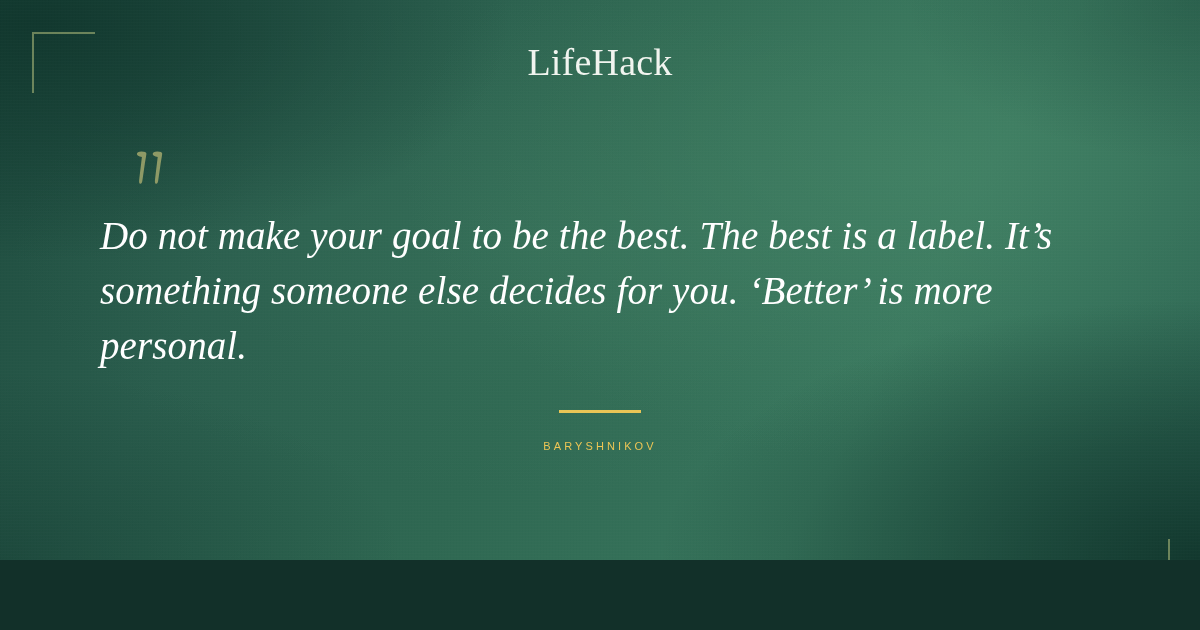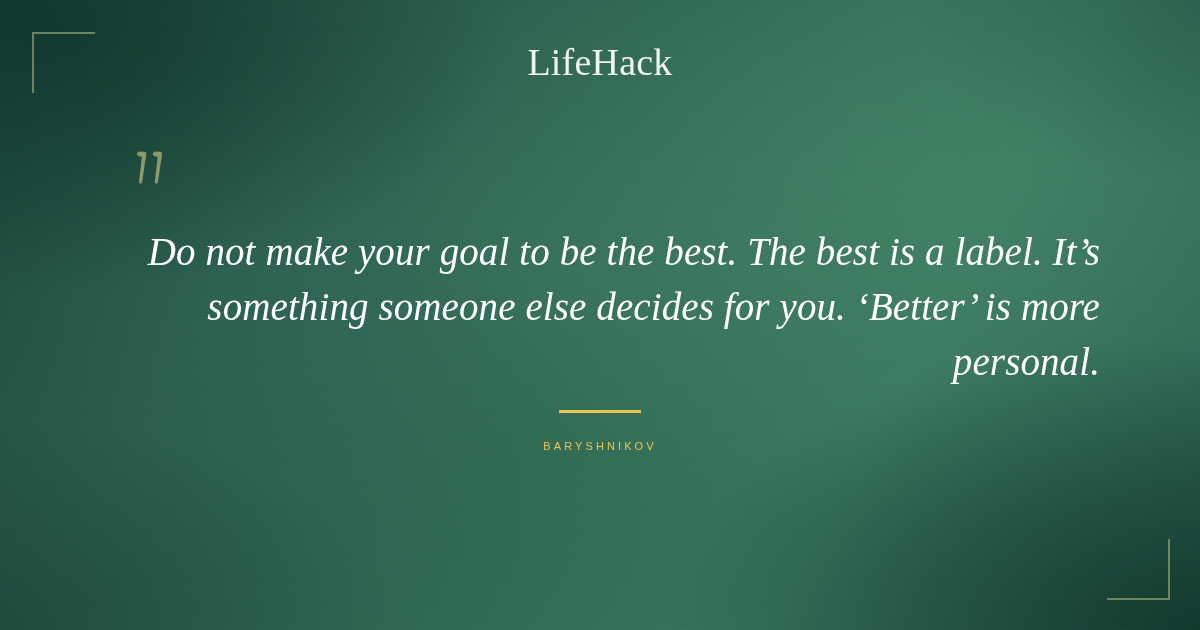--- a/index.html
+++ b/index.html
@@ -4,21 +4,21 @@
 <style>
   html, body {
     margin: 0;
     padding: 0;
     background: #123029;
   }
 
   .canvas {
     position: relative;
     width: 1200px;
-    height: 630px;
+    height: 560px;
     overflow: hidden;
     background-color: #404040;
     font-family: "Liberation Sans", sans-serif;
   }
 
   
   .bg-base {
     position: absolute;
     inset: 0;
     background:
@@ -111,22 +111,22 @@
     width: 60px;
     height: 56px;
   }
   .quote-mark svg { display: block; }
 
   
   .quote-block {
     position: absolute;
     left: 100px;
     right: 100px;
-    top: 224px;
-    text-align: right;
+    top: 208px;
+    text-align: left;
   }
   .quote-text {
     font-family: "Liberation Serif", serif;
     font-style: italic;
     font-size: 39px;
     line-height: 55px;
     color: #ffffff;
     letter-spacing: 0.1px;
     margin: 0;
   }

